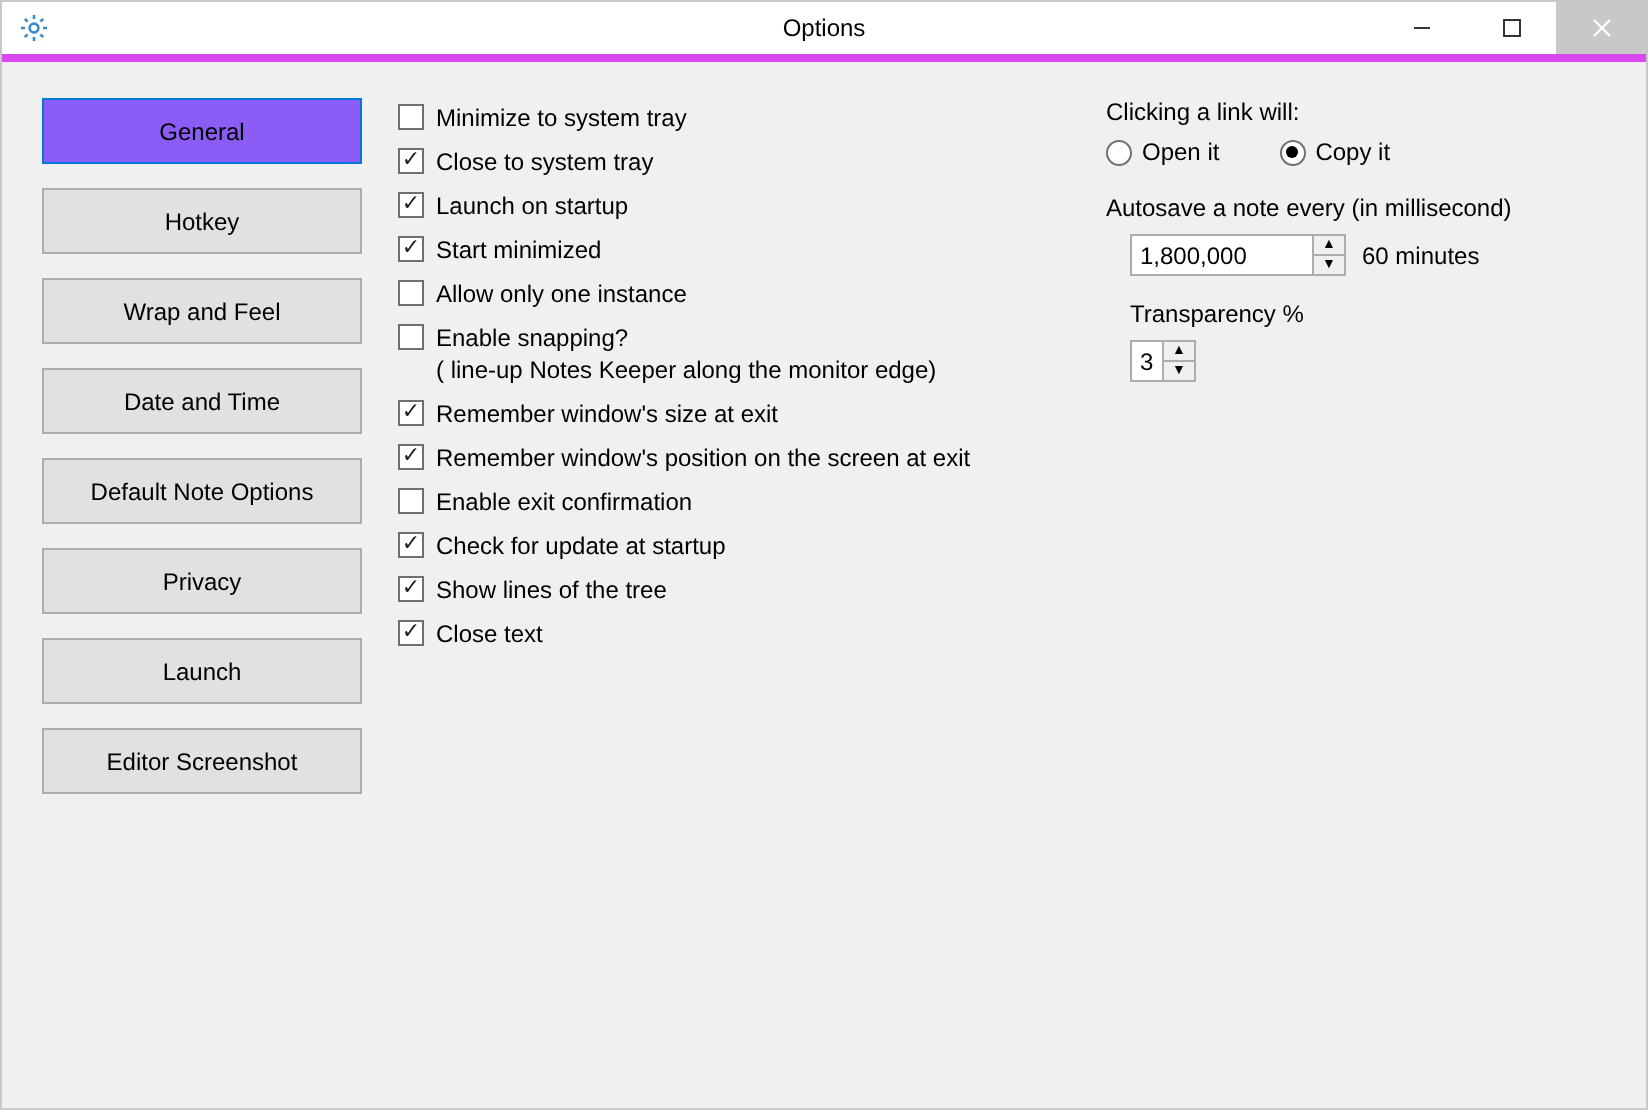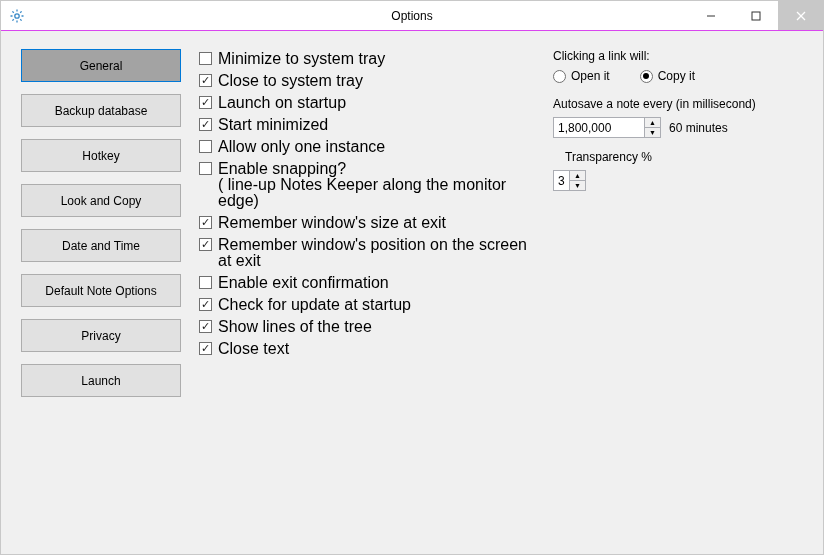--- a/index.html
+++ b/index.html
@@ -17,21 +17,21 @@
     border: 1px solid #c8c8c8;
     display: flex;
     flex-direction: column;
   }
   .titlebar {
     height: 30px;
     background: #fff;
     display: flex;
     align-items: center;
     position: relative;
-    border-bottom: 1px solid #d946ef;
+    border-bottom: 4px solid #d946ef;
   }
   .titlebar-icon {
     width: 16px;
     height: 16px;
     margin-left: 8px;
     display:flex;align-items:center;justify-content:center;
   }
   .titlebar-title {
     position:absolute;
     left:0;right:0;
@@ -69,21 +69,21 @@
     height:33px;
     background:#e1e1e1;
     border:1px solid #adadad;
     font-size:12px;
     display:flex;
     align-items:center;
     justify-content:center;
     cursor:pointer;
   }
   .nav-btn.selected {
-    background:#a3a3a3;
+    background:#8b5cf6;
     border:1px solid #0078d7;
   }
   .main {
     flex:1;
     display:flex;
     padding-left: 18px;
   }
   .col-checks {
     flex:1;
     display:flex;
@@ -104,40 +104,41 @@
     display:flex;align-items:center;justify-content:center;
     margin-top:1px;
     flex-shrink:0;
   }
   .chk.checked::after{
     content:"✓";
     font-size:11px;
     line-height:11px;
     color:#1a1a1a;
   }
-  .chk-label { font-size:16px; }
+  .chk-label { font-size:12px; }
   .col-right {
     width:260px;
     padding-left:10px;
     display:flex;flex-direction:column;
     gap:4px;
   }
   .section-label{font-size:12px;margin-bottom:2px;}
   .radio-row{display:flex;gap:30px;margin-bottom:10px;align-items:flex-end;}
   .radio{display:flex;align-items:center;gap:5px;}
   .radio-dot{
     width:13px;height:13px;border:1px solid #707070;border-radius:50%;
     background:#fff;display:flex;align-items:center;justify-content:center;
   }
   .radio-dot.checked::after{content:"";width:6px;height:6px;border-radius:50%;background:#000;}
   .spinner-row{display:flex;align-items:center;gap:8px;}
   .spinner{
     display:flex;align-items:center;
     background:#fff;border:1px solid #abadb3;
     height:21px;
+    margin-left:12px;
   }
   .spinner-input{
     border:none;outline:none;font-size:12px;
     padding:0 4px;background:transparent;
     width:90px;
   }
   .spinner-small .spinner-input{width:15px;}
   .spinner-btns{
     display:flex;flex-direction:column;
     width:16px;height:100%;
@@ -181,27 +182,27 @@
             <line x1="1" y1="1" x2="9" y2="9" stroke-width="1.2"></line>
             <line x1="9" y1="1" x2="1" y2="9" stroke-width="1.2"></line>
           </svg>
         </div>
     </div>
   </div>
 
   <div class="content">
     <div class="sidebar" id="sidebar">
         <div class="nav-btn selected">General</div>
-        <div class="nav-btn">Backup database</div>
         <div class="nav-btn">Hotkey</div>
-        <div class="nav-btn">Look and Copy</div>
+        <div class="nav-btn">Wrap and Feel</div>
         <div class="nav-btn">Date and Time</div>
         <div class="nav-btn">Default Note Options</div>
         <div class="nav-btn">Privacy</div>
         <div class="nav-btn">Launch</div>
+        <div class="nav-btn">Editor Screenshot</div>
       </div>
 
     <div class="main">
       <div class="col-checks" id="checks">
           <div class="chk-row">
             <div class="chk"></div>
             <div class="chk-label">Minimize to system tray</div>
           </div>
           <div class="chk-row">
             <div class="chk checked"></div>

